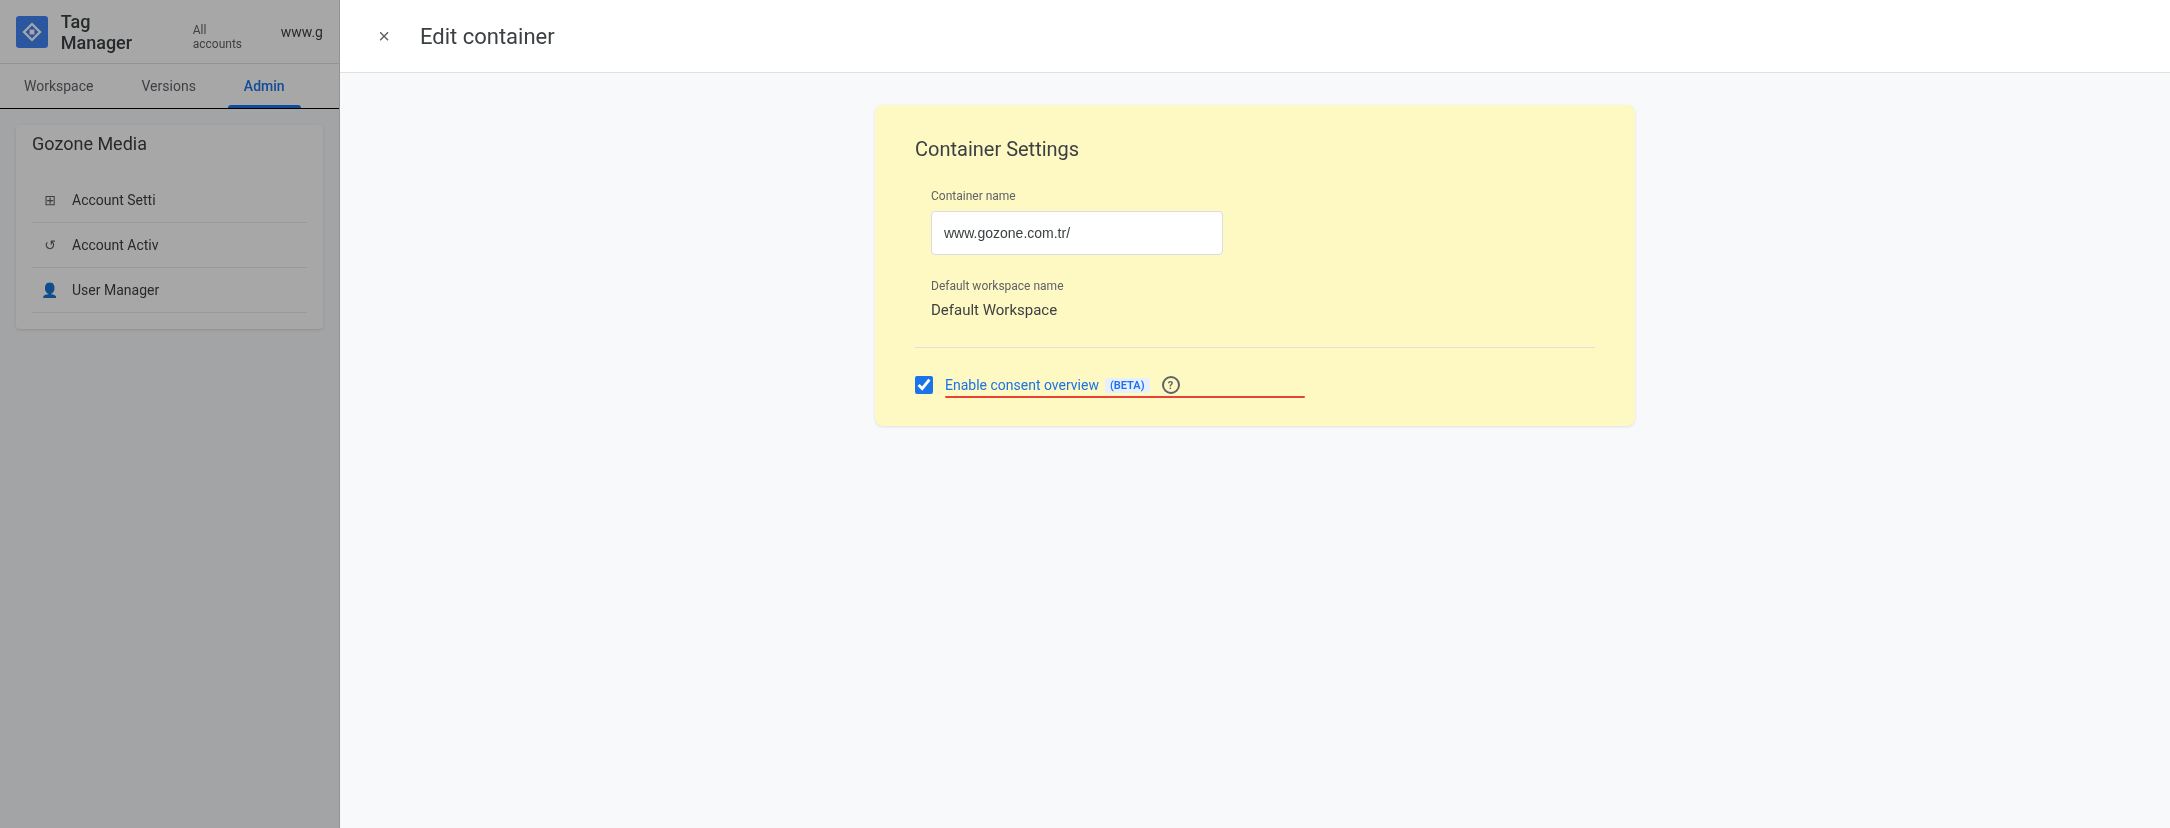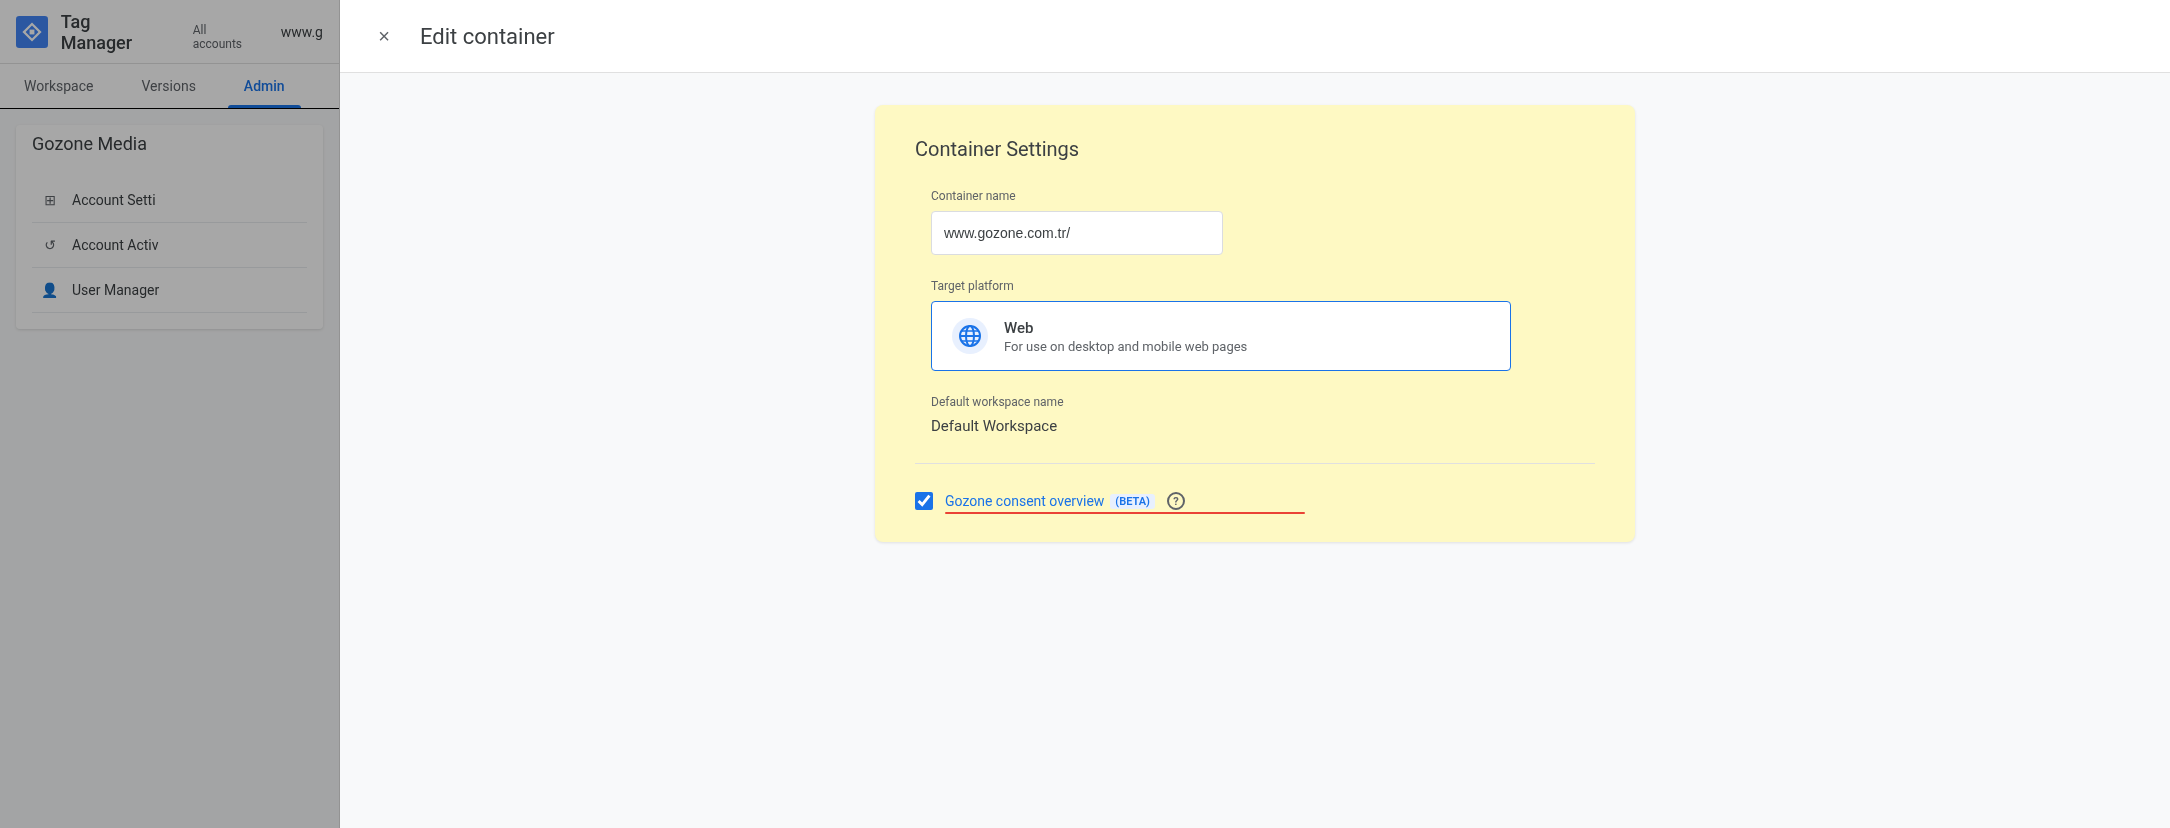--- a/index.html
+++ b/index.html
@@ -410,51 +410,33 @@
   <div class="dialog-body">
     <div class="dialog-card">
 
       <div class="section-title">Container Settings</div>
 
       <div class="field-group">
         <div class="field-label">Container name</div>
         <input type="text" class="text-input" value="www.gozone.com.tr/" style="">
       </div>
 
-      <div class="field-group">
-        <div class="field-label">Target platform</div>
-        <div class="platform-option">
-          <div class="platform-icon">
-            <svg viewBox="0 0 24 24" fill="none" xmlns="http://www.w3.org/2000/svg">
-              <circle cx="12" cy="12" r="10" stroke="#1a73e8" stroke-width="2"></circle>
-              <ellipse cx="12" cy="12" rx="4" ry="10" stroke="#1a73e8" stroke-width="2"></ellipse>
-              <line x1="2" y1="12" x2="22" y2="12" stroke="#1a73e8" stroke-width="2"></line>
-              <line x1="4" y1="7" x2="20" y2="7" stroke="#1a73e8" stroke-width="1.5"></line>
-              <line x1="4" y1="17" x2="20" y2="17" stroke="#1a73e8" stroke-width="1.5"></line>
-            </svg>
-          </div>
-          <div class="platform-info">
-            <div class="platform-name">Web</div>
-            <div class="platform-desc">For use on desktop and mobile web pages</div>
-          </div>
-        </div>
-      </div>
 
       <div class="field-group">
         <div class="field-label">Default workspace name</div>
         <div class="workspace-name">Default Workspace</div>
       </div>
 
       <hr class="divider">
 
 
       <div class="consent-row">
         <input type="checkbox" class="consent-checkbox" checked="" style="">
         <label class="consent-label">
-          <span>Gozone consent overview</span>
+          <span>Enable consent overview</span>
           <span class="beta-badge">(BETA)</span>
         </label>
         <div class="help-icon">
           <span>?</span>
         </div>
         <div class="red-underline"></div>
       </div>
 
     </div>
   </div>

